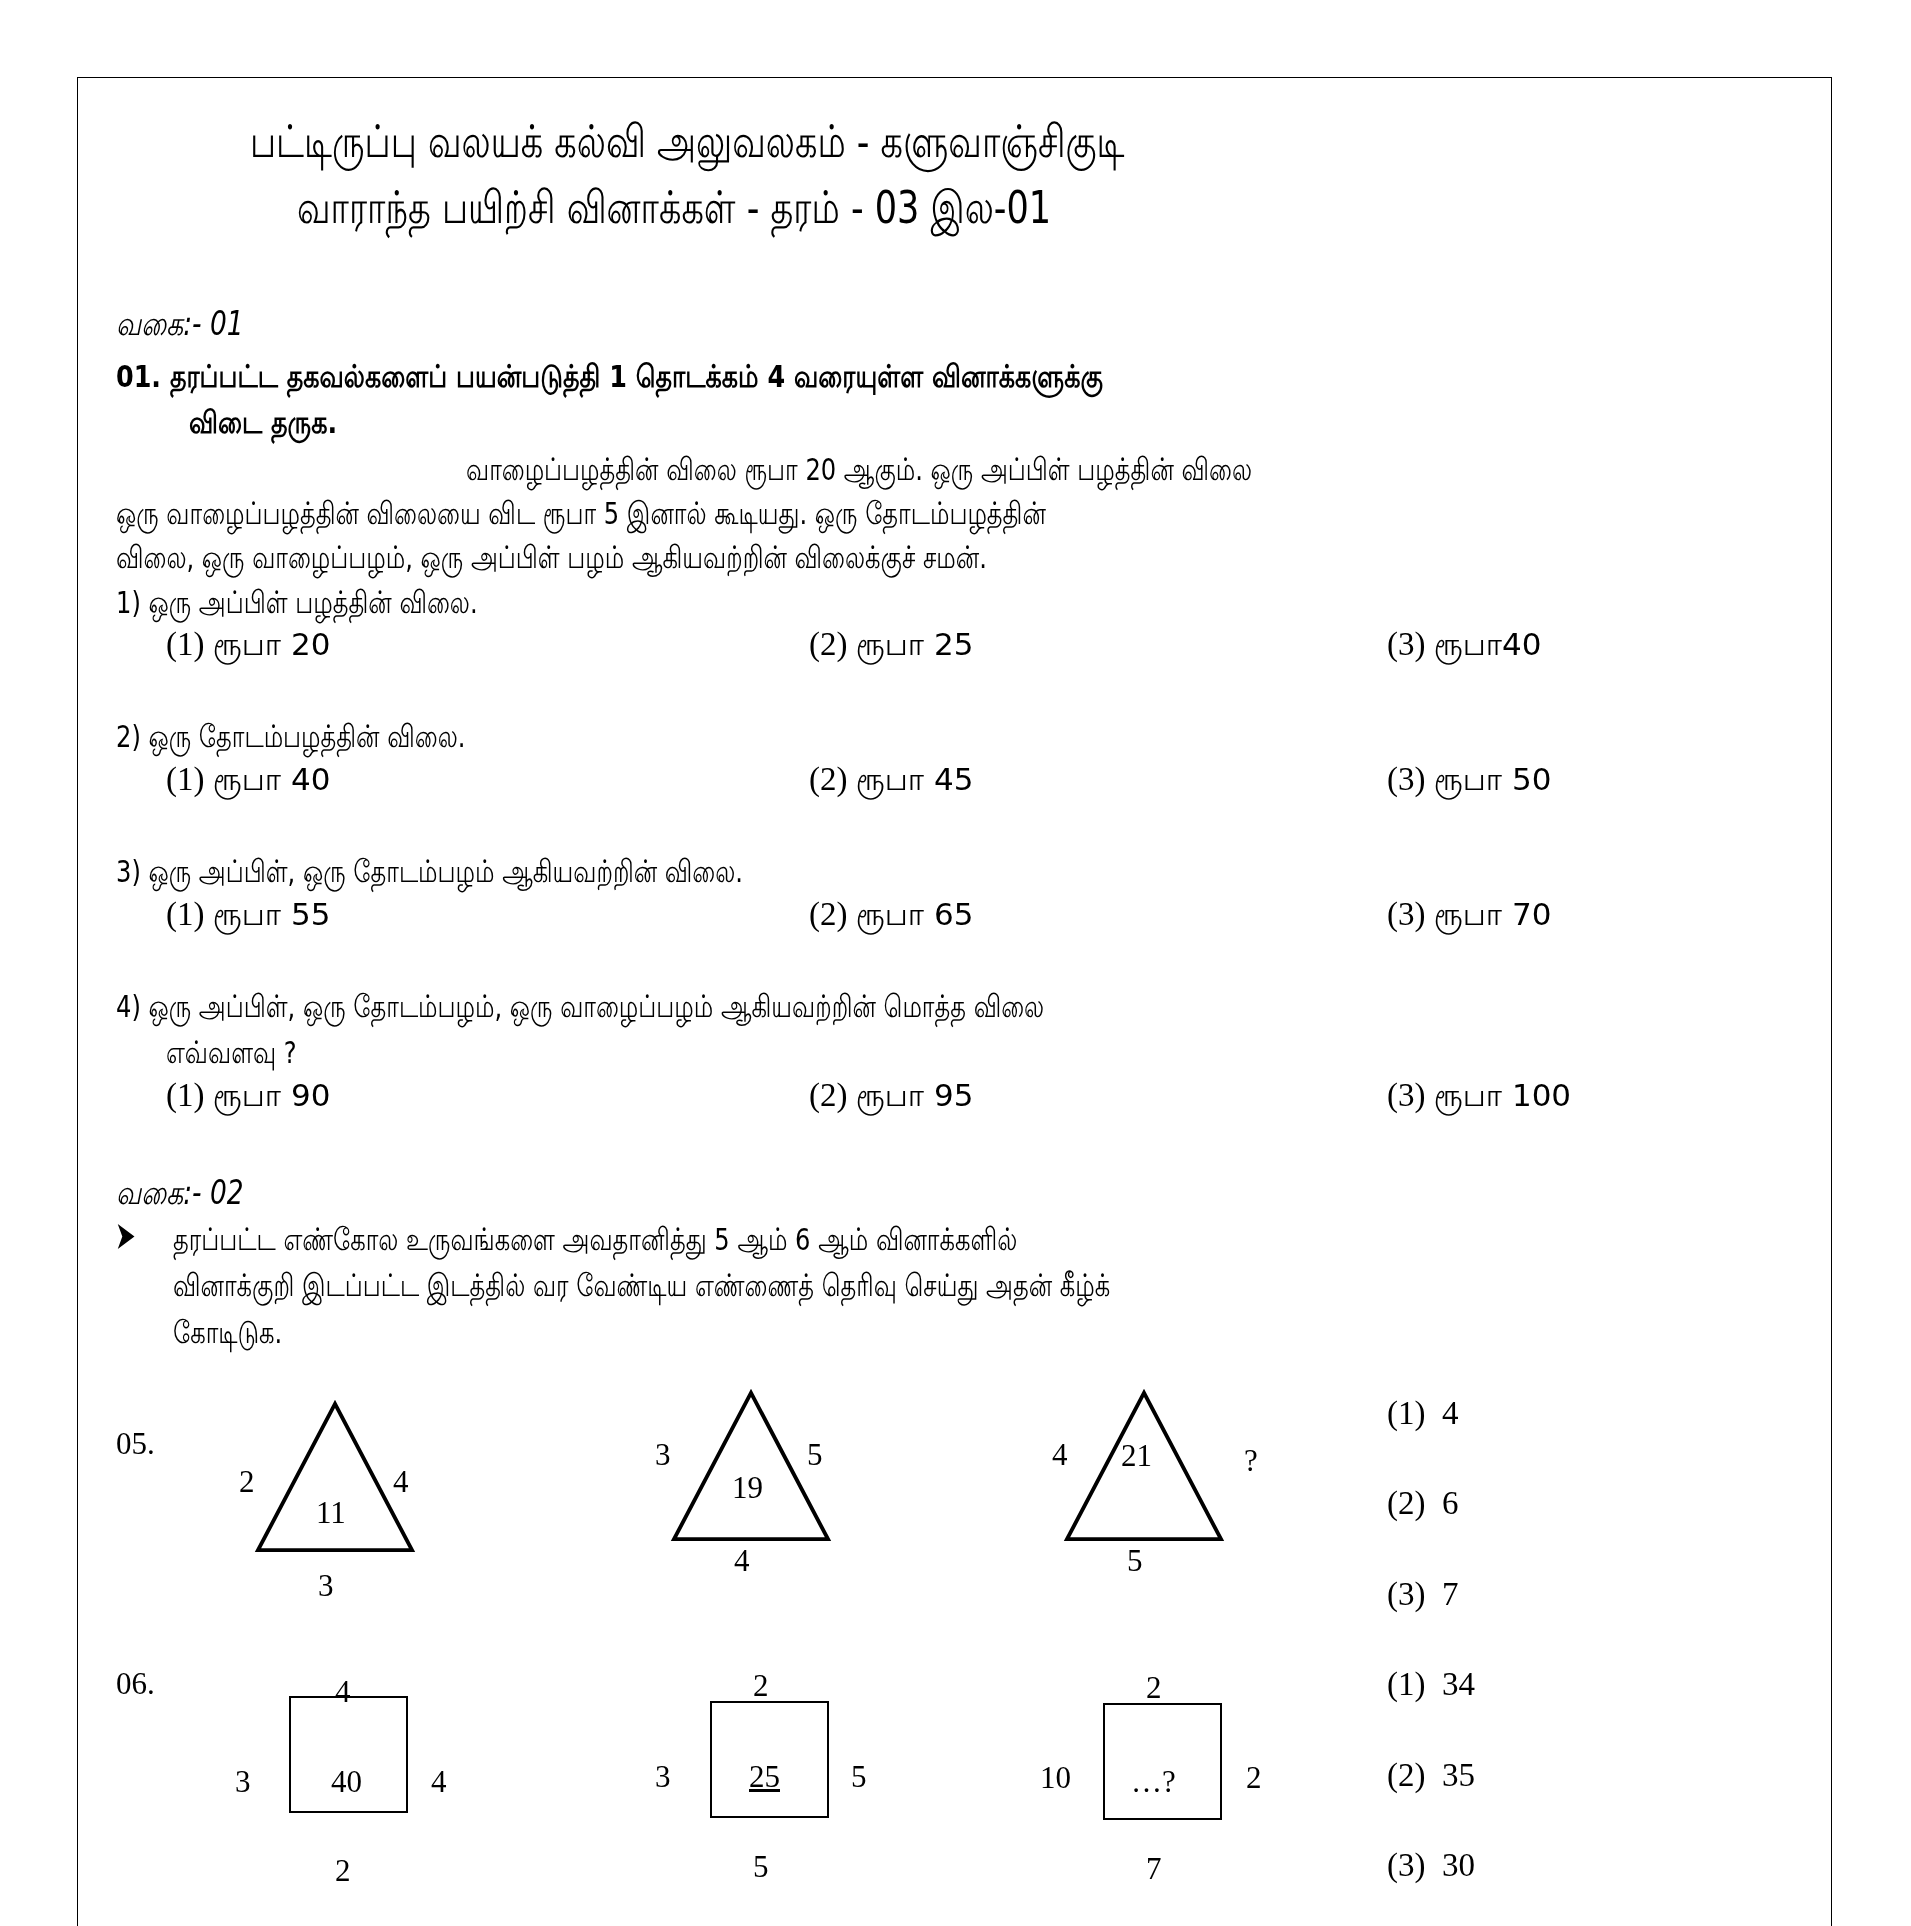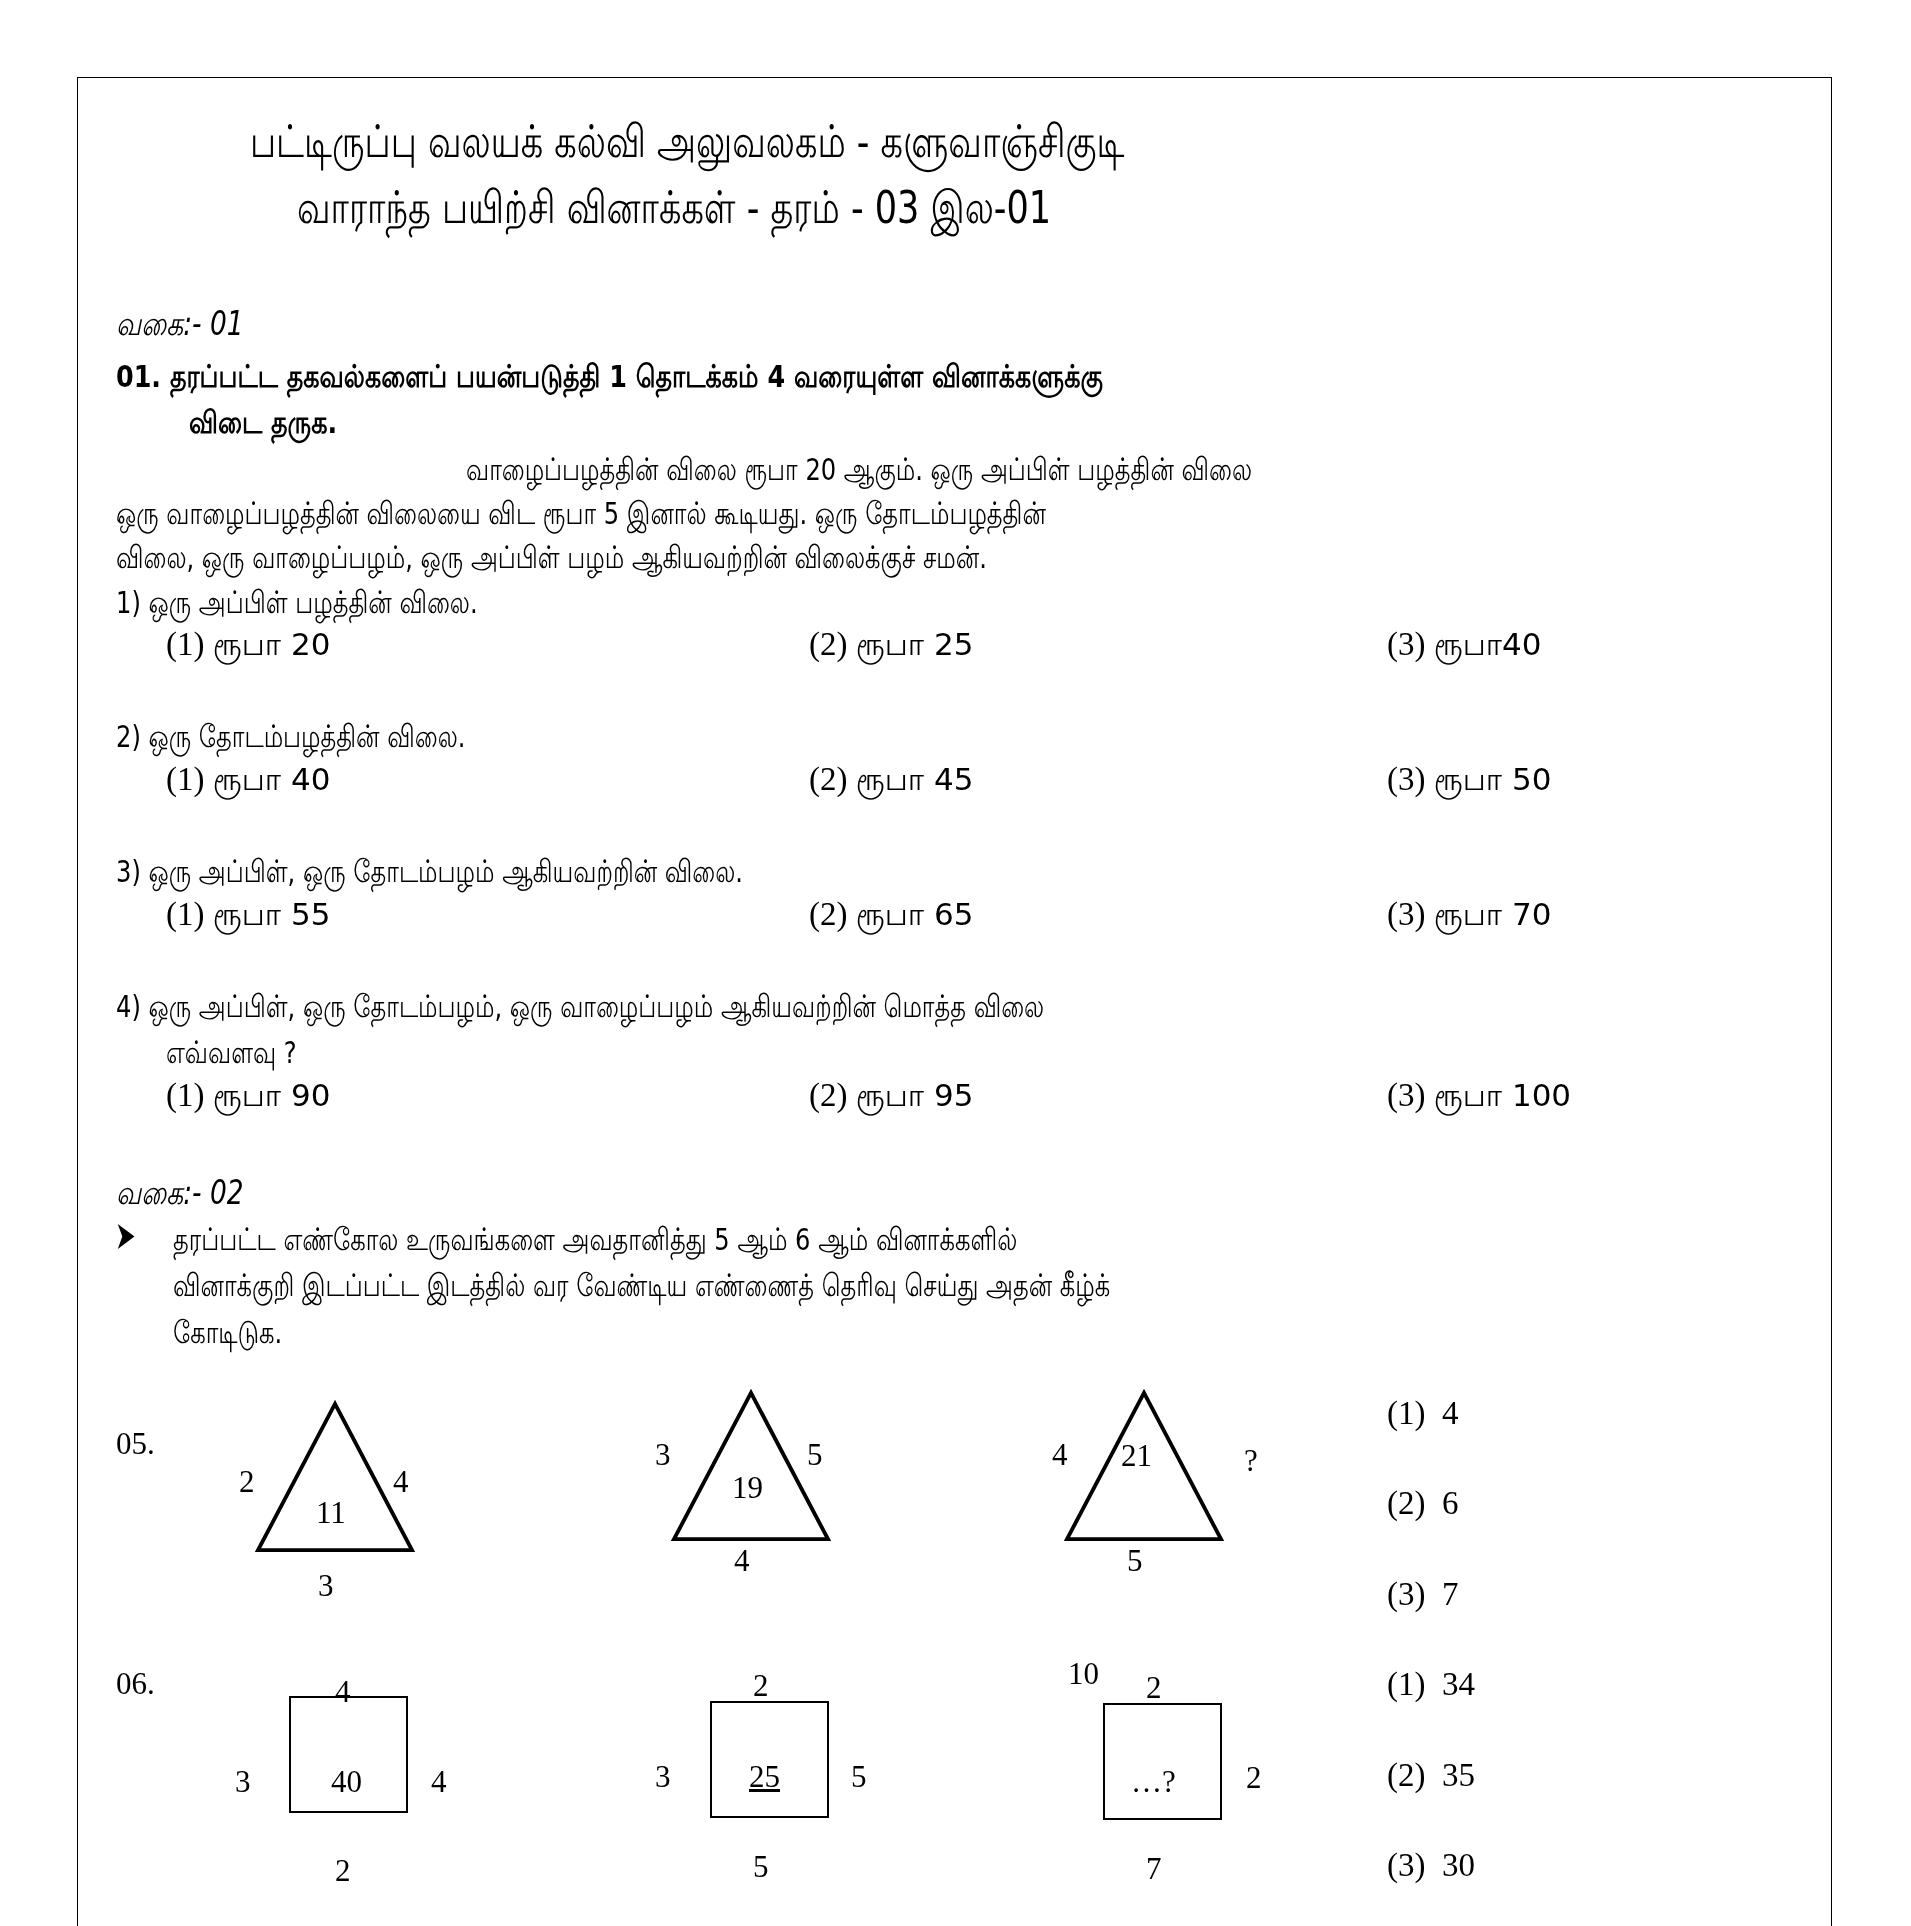--- a/index.html
+++ b/index.html
@@ -103,21 +103,21 @@
 
 <div class="sq" style="left:710px; top:1701px; width:119px; height:117px;"></div>
 <div class="abs num" style="left:753px; top:1668px;">2</div>
 <div class="abs num" style="left:655px; top:1759px;">3</div>
 <div class="abs num" style="left:749px; top:1759px;text-decoration:underline;">25</div>
 <div class="abs num" style="left:851px; top:1759px;">5</div>
 <div class="abs num" style="left:753px; top:1849px;">5</div>
 
 <div class="sq" style="left:1103px; top:1703px; width:119px; height:117px;"></div>
 <div class="abs num" style="left:1146px; top:1670px;">2</div>
-<div class="abs num" style="left:1040px; top:1656px;margin-left:28px;">10</div>
+<div class="abs num" style="left:1040px; top:1760px;">10</div>
 <div class="abs num" style="left:1131px; top:1764px;">…?</div>
 <div class="abs num" style="left:1246px; top:1760px;">2</div>
 <div class="abs num" style="left:1146px; top:1851px;">7</div>
 
 <div class="abs opt" style="left:1387px; top:1666px;"><span>(1)</span>&nbsp;&nbsp;<span>34</span></div>
 <div class="abs opt" style="left:1387px; top:1757px;text-align:center;"><span>(2)</span>&nbsp;&nbsp;<span>35</span></div>
 <div class="abs opt" style="left:1387px; top:1847px;"><span>(3)</span>&nbsp;&nbsp;<span>30</span></div>
 
 
 </body></html>

